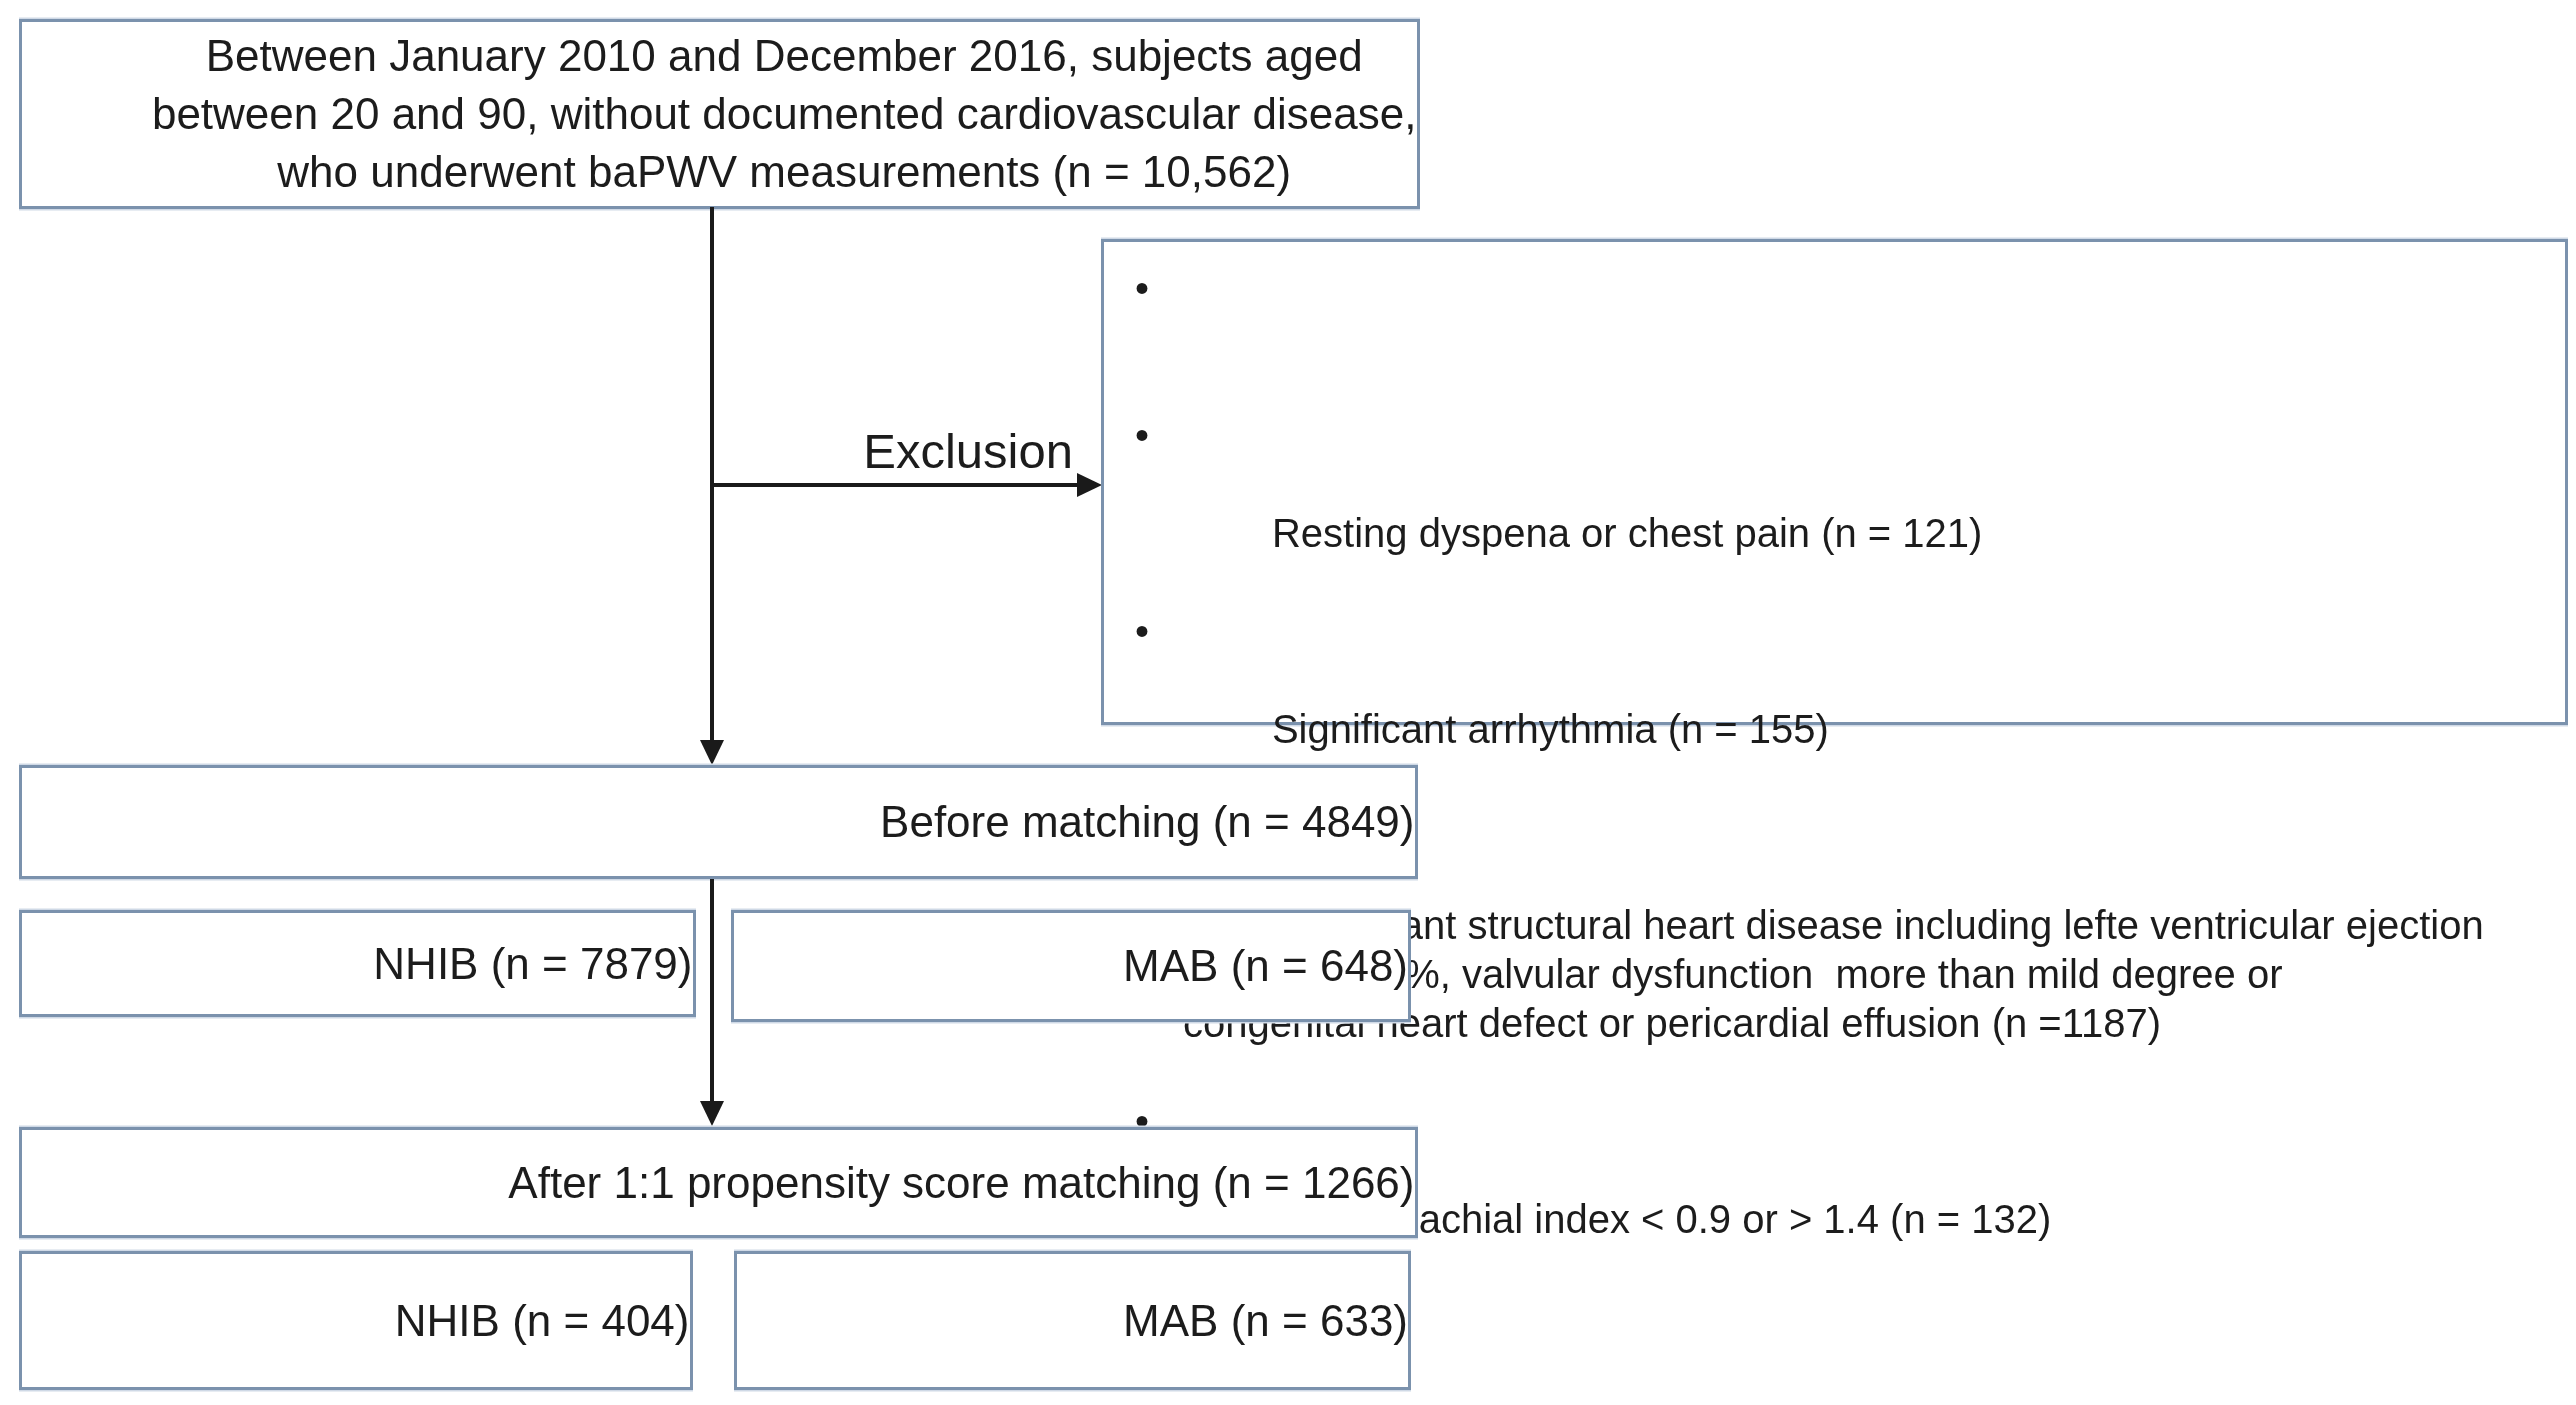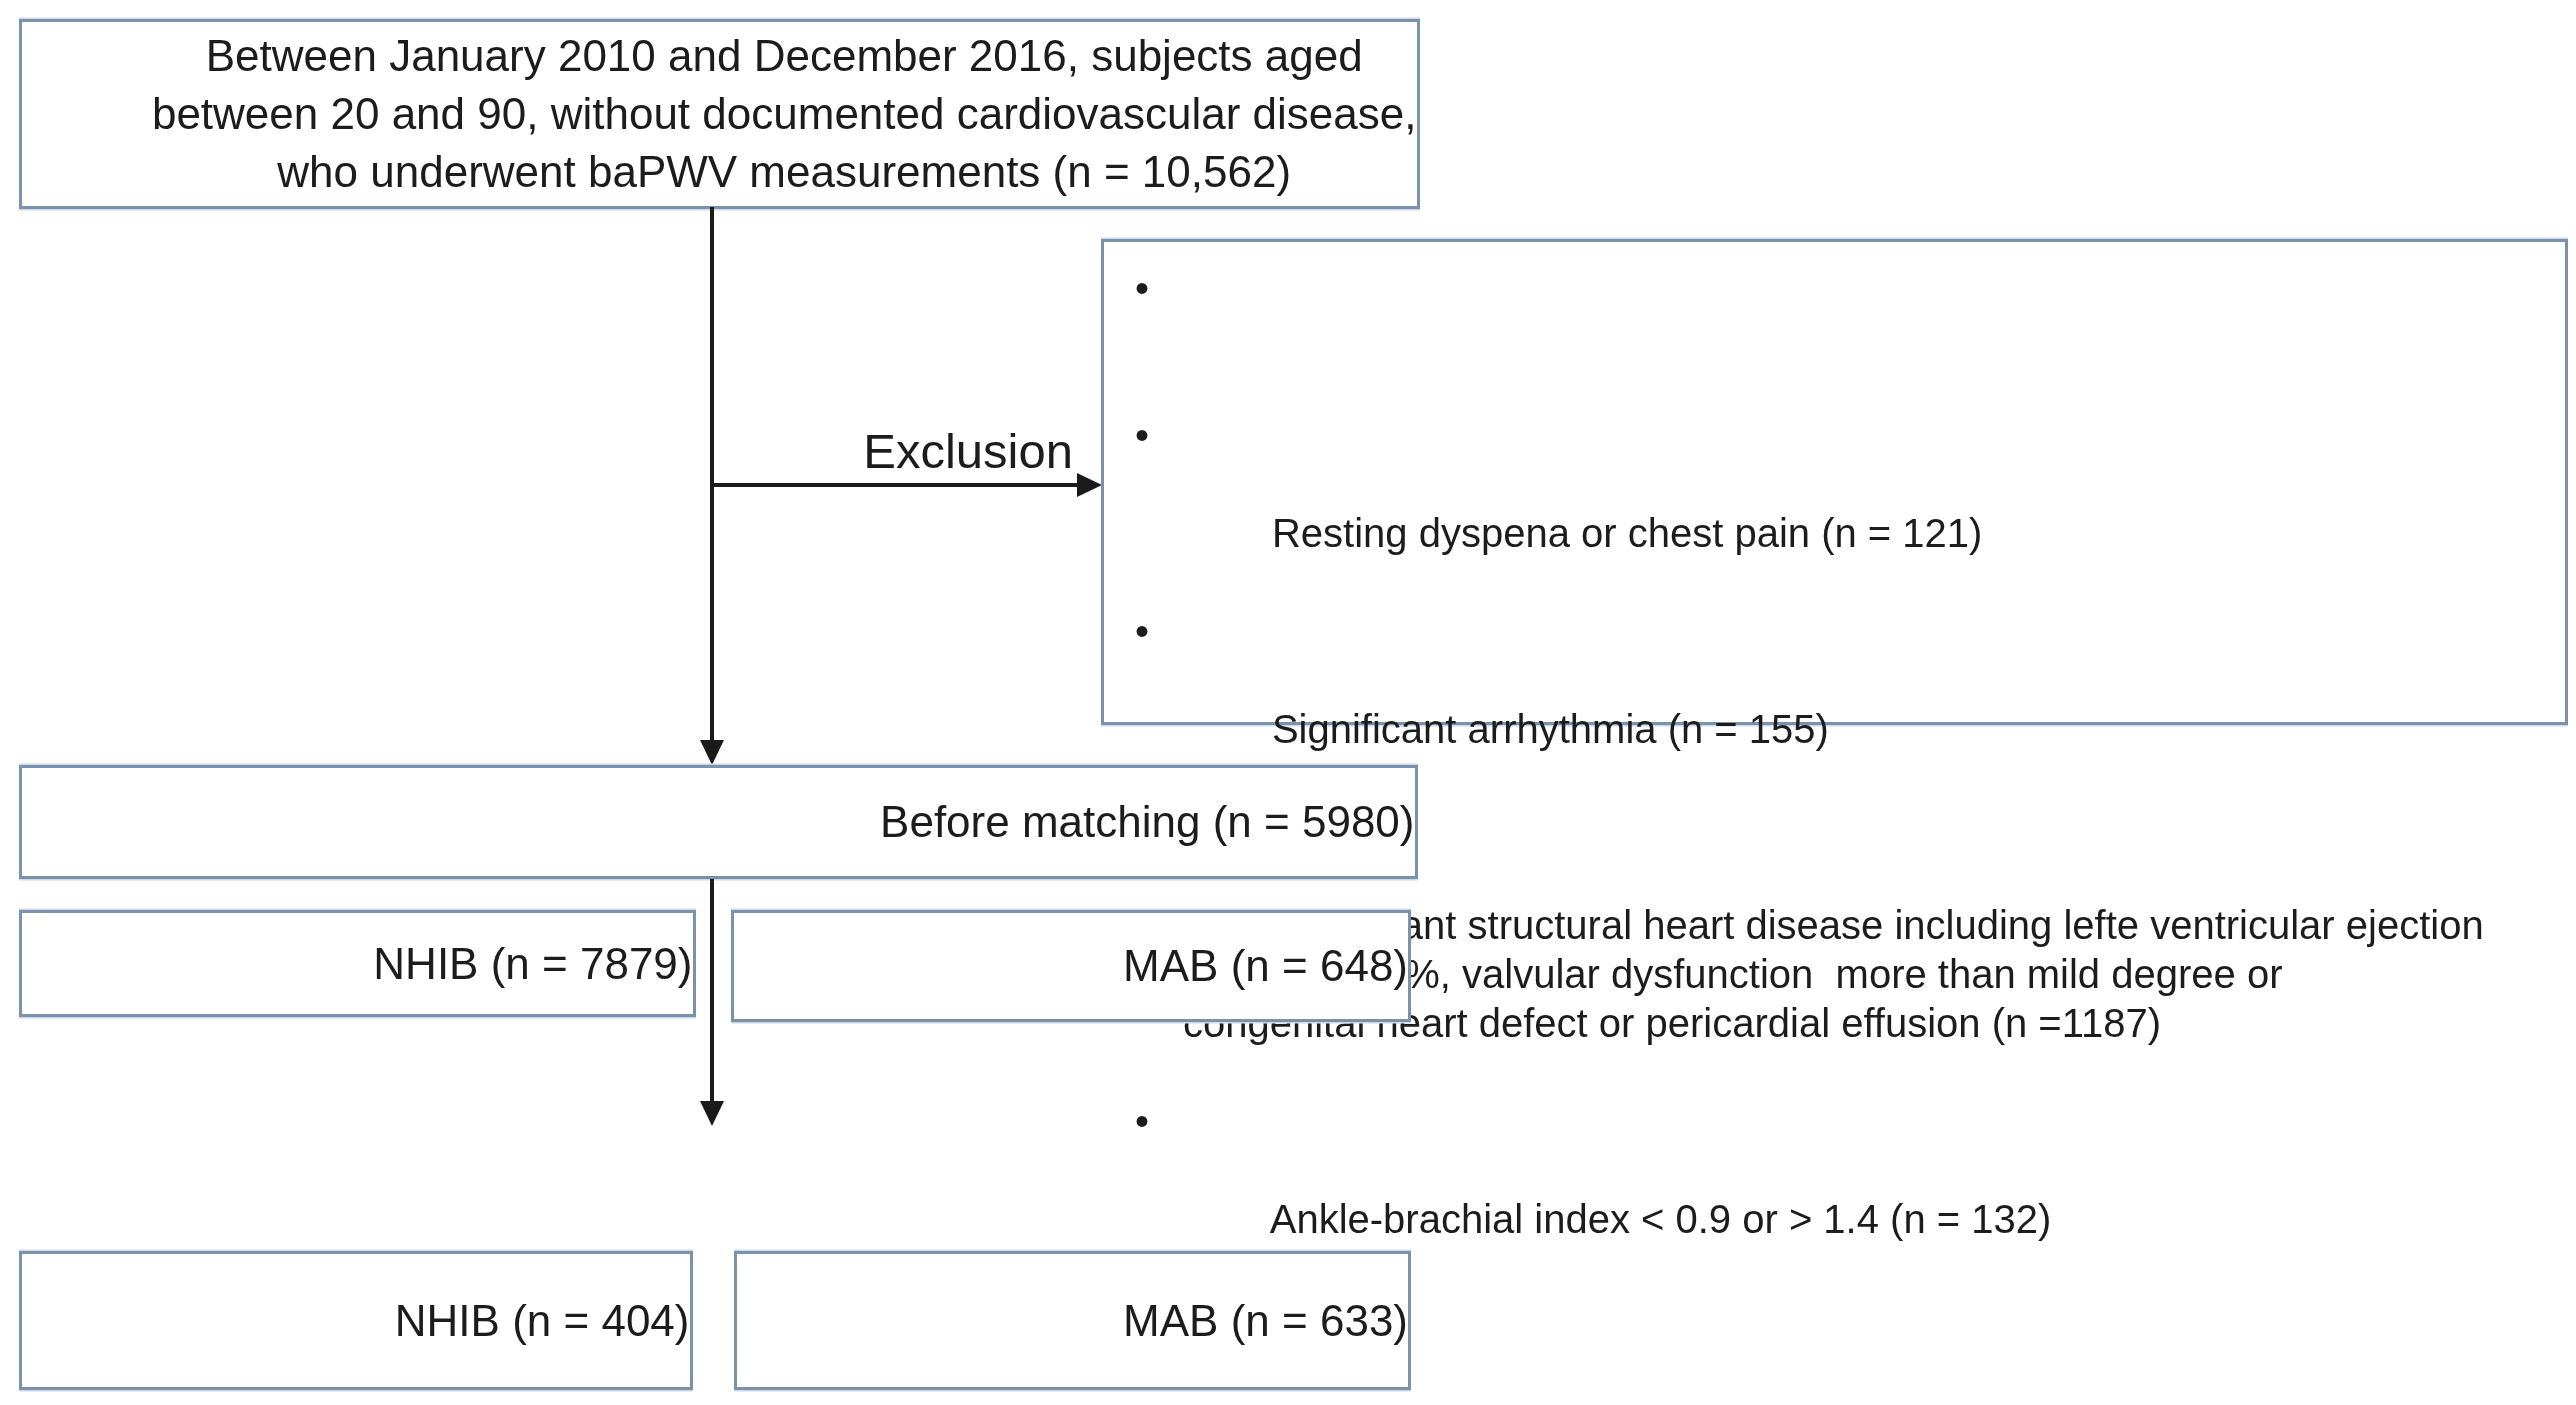--- a/index.html
+++ b/index.html
@@ -113,33 +113,36 @@
 congenital heart defect or pericardial effusion (n =1187)</span>
       </li>
       <li>
         <span class="bullet">•</span>
         <span>Ankle-brachial index &lt; 0.9 or &gt; 1.4 (n = 132)</span>
       </li>
     </ul>
   </div>
 
   <div class="box" style="left:18.5px; top:765px; width:1399px; height:114px;">
-    <div class="txt single">Before matching (n = 5980)</div>
+    <div class="txt single">Before matching (n = 4849)</div>
   </div>
 
   <div class="box" style="left:18.5px; top:910px; width:677px; height:107px;">
     <div class="txt single">NHIB (n = 7879)</div>
   </div>
   <div class="box" style="left:731px; top:910px; width:680px; height:112px;">
     <div class="txt single">MAB (n = 648)</div>
   </div>
 
   <div class="vline" style="left:710px; top:879px; width:3.7px; height:224px;"></div>
   <div class="arrow-down" style="left:700px; top:1101px;"></div>
 
+  <div class="box" style="left:18.5px; top:1127px; width:1399px; height:111px;">
+    <div class="txt single">After 1:1 propensity score matching (n = 1266)</div>
+  </div>
 
   <div class="box" style="left:18.5px; top:1251px; width:674px; height:139px;">
     <div class="txt single">NHIB (n = 404)</div>
   </div>
   <div class="box" style="left:734px; top:1251px; width:677px; height:139px;">
     <div class="txt single">MAB (n = 633)</div>
   </div>
 
 </div>
 

